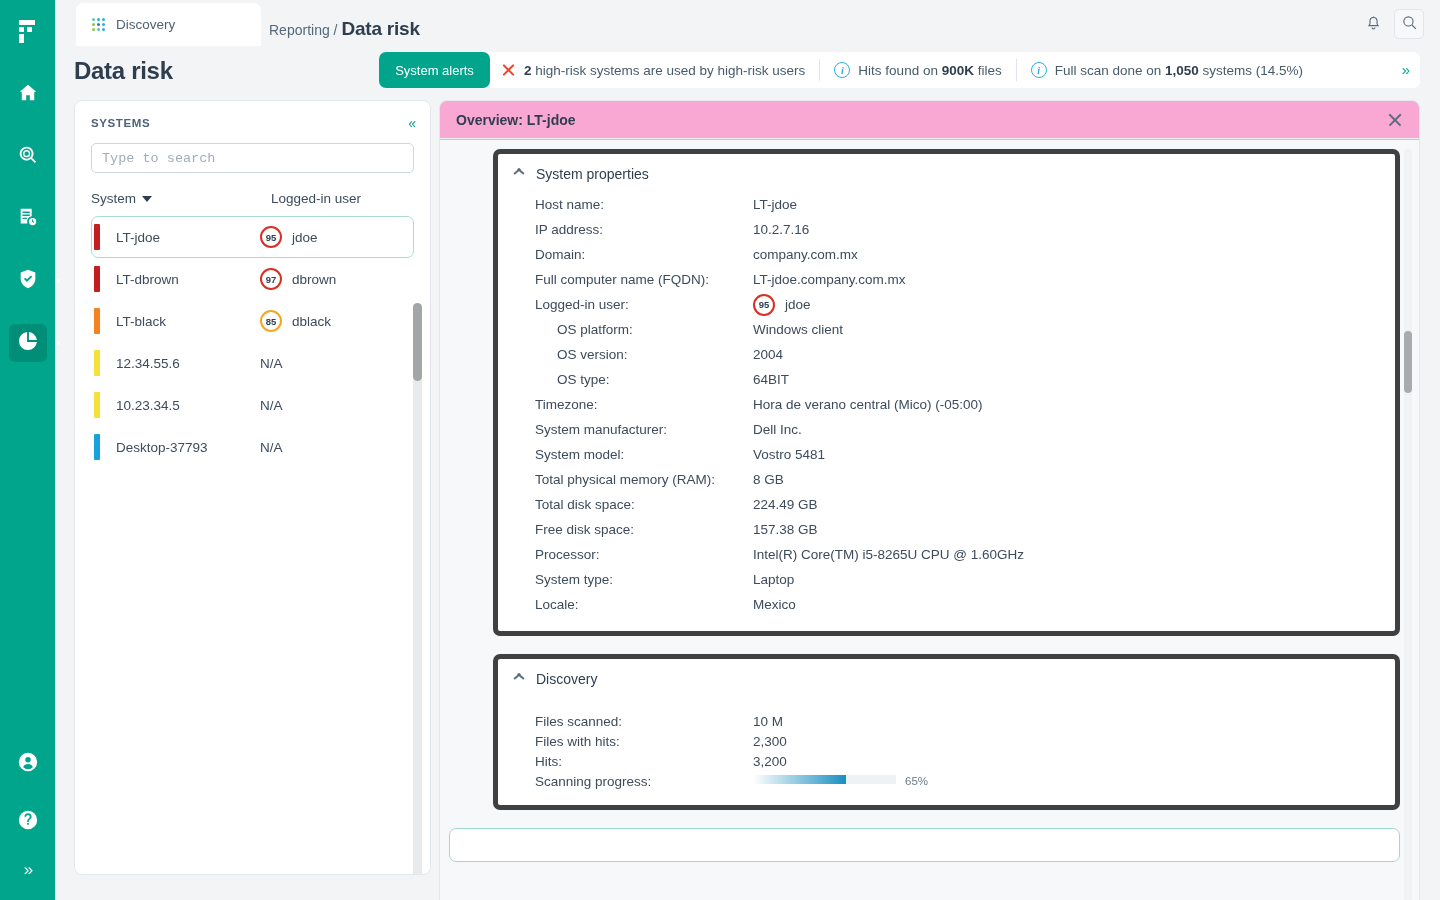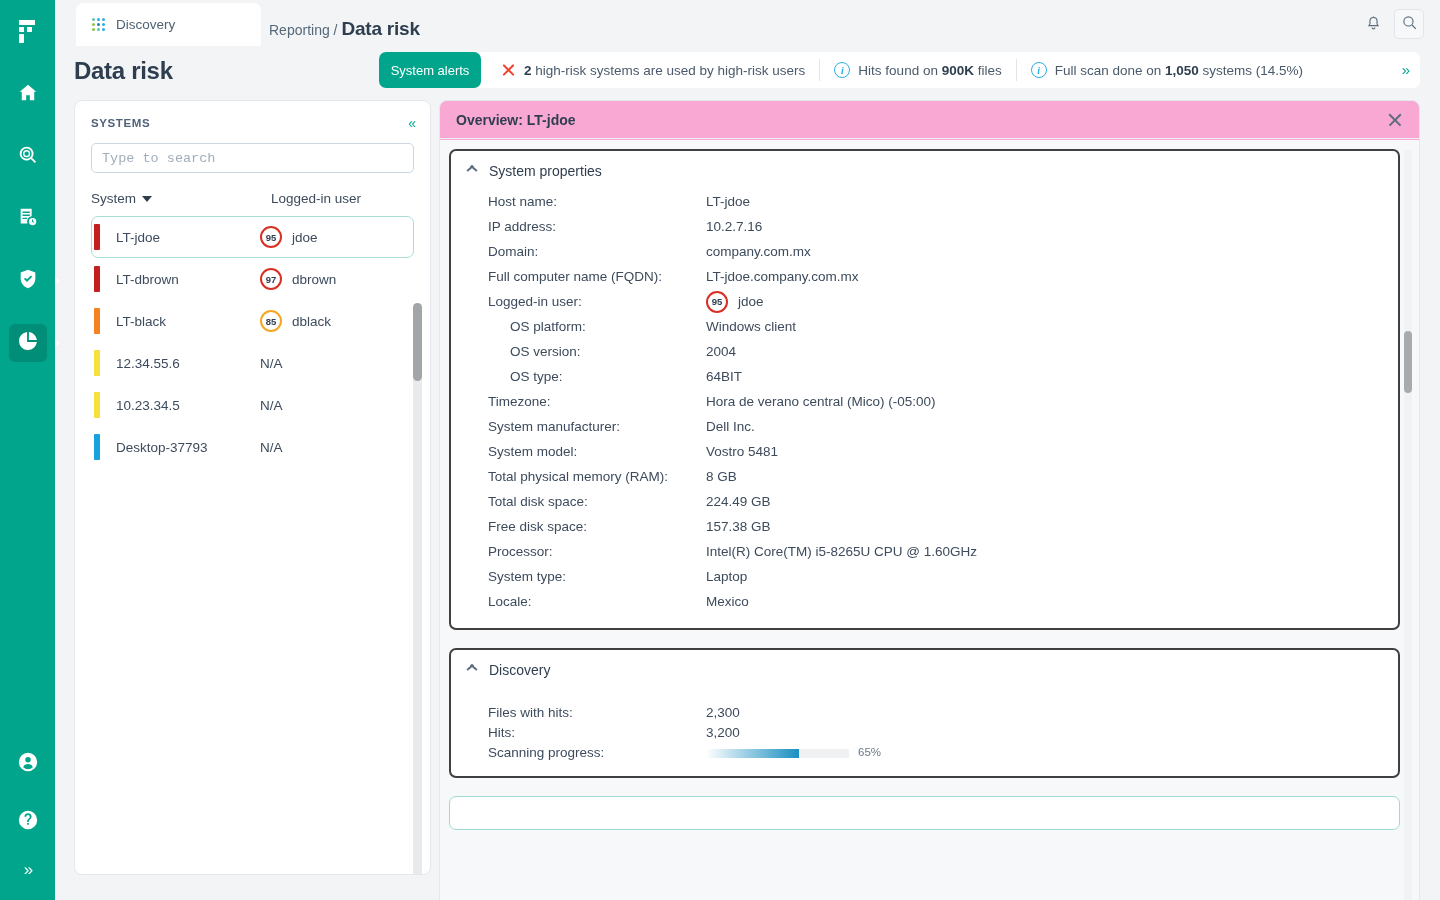--- a/index.html
+++ b/index.html
@@ -61,21 +61,21 @@
 
   
   .page-title { position: absolute; left: 74px; top: 57px; font-size: 24px; font-weight: bold; color: #2f3e4f; letter-spacing: -0.3px;}
   .alerts-wrap { position: absolute; left: 379px; top: 52px; right: 20px; height: 36px; }
   .alerts-bar {
     position: absolute; left: 0; top: 0; right: 0; height: 36px;
     background: #fff; border-radius: 7px; display: flex; align-items: center;
     padding-left: 122px; padding-right: 34px;
   }
   .sys-alerts-btn {
-    position: absolute; left: 0; top: 0; width: 102px; height: 36px;
+    position: absolute; left: 0; top: 0; width: 111px; height: 36px;
     background: #00a58c; border-radius: 7px; color: #fff; font-size: 13px;
     display: flex; align-items: center; justify-content: center; cursor: pointer; z-index: 2;
   }
   .alert-item { display: flex; align-items: center; gap: 8px; font-size: 13.5px; color: #4a5a6b; white-space: nowrap; }
   .alert-sep { width: 1px; height: 22px; background: #e1e5ea; margin: 0 14px; }
   .alert-item b { color: #2f3e4f; }
   .icon-x { width: 15px; height: 15px; position: relative; flex: none; }
   .icon-x i { position: absolute; left: 0; top: 6px; width: 15px; height: 2.2px; background: #f0432e; border-radius: 1px; }
   .icon-x i:first-child { transform: rotate(45deg); }
   .icon-x i:last-child { transform: rotate(-45deg); }
@@ -136,35 +136,35 @@
     height: 38px; display: flex; align-items: center; justify-content: space-between;
     padding: 0 16px; border-bottom: 1px solid #edf0f2;
   }
   .detail-title { font-size: 14px; font-weight: bold; color: #2f3e4f; }
   .close-x { width: 16px; height: 16px; position: relative; cursor: pointer; }
   .close-x i { position: absolute; left: 0; top: 7px; width: 16px; height: 1.6px; background: #5b6c7d; }
   .close-x i:first-child { transform: rotate(45deg); }
   .close-x i:last-child { transform: rotate(-45deg); }
   .detail-body { position: absolute; left: 0; top: 39px; right: 0; bottom: 0; background: #f6f8f9; padding: 9px 19px 0 9px; overflow: hidden; }
 
-  .card { background: #fff; border: 2px solid #404040; border-radius: 7px; margin-bottom: 18px; padding: 12px 0 14px 0; }
+  .card { background: #fff; border: 5px solid #404040; border-radius: 7px; margin-bottom: 18px; padding: 12px 0 14px 0; margin-left: 44px; }
   .card-head { display: flex; align-items: center; gap: 12px; padding: 0 16px 6px 16px; }
   .chev-up { width: 10px; height: 10px; position: relative; flex: none; cursor: pointer; }
   .chev-up i { position: absolute; top: 4px; width: 8px; height: 1.6px; background: #5b6c7d; }
   .chev-up i:first-child { left: 0; transform: rotate(-40deg); transform-origin: left center; }
   .chev-up i:last-child { right: 0; transform: rotate(40deg); transform-origin: right center; }
   .card-title { font-size: 14px; color: #2f3e4f; }
   .props { padding: 4px 0 0 0; }
   .prop-row { display: flex; align-items: center; height: 25px; padding-left: 37px; font-size: 13.5px; }
   .prop-row.indent { padding-left: 59px; }
   .prop-key { width: 218px; color: #3d4b5c; flex: none; }
   .prop-row.indent .prop-key { width: 196px; }
   .prop-val { color: #3d4b5c; display: flex; align-items: center; gap: 10px; }
   .disc-row { height: 20px; }
-  .progress-wrap { display: flex; align-items: flex-end; gap: 9px; }
+  .progress-wrap { display: flex; align-items: flex-start; gap: 9px; }
   .progress-track { width: 143px; height: 9px; background: #f0f1f2; border-radius: 1px; position: relative; overflow: hidden; }
   .progress-fill { position: absolute; left: 0; top: 0; height: 9px; background: linear-gradient(to right, #ffffff, #1a8fc1); }
   .progress-pct { font-size: 11.5px; color: #6b7a88; }
   .card-stub { background: #fff; border: 1px solid #9fd9cf; border-radius: 7px; height: 34px; }
   .detail-sb-track { position: absolute; right: 7px; top: 48px; bottom: 8px; width: 8px; background: #f1f2f3; border-radius: 5px; }
   .detail-sb-thumb { position: absolute; left: 0; top: 182px; width: 8px; height: 62px; background: #a8abae; border-radius: 5px; }
 </style>
 </head>
 <body>
 
@@ -489,20 +489,24 @@
       <div class="card">
         <div class="card-head">
           <span class="chev-up">
               <i></i>
               <i></i>
             </span>
           <span class="card-title">Discovery</span>
         </div>
         <div class="props" id="discprops" style="padding-top:18px;">
             <div class="prop-row disc-row">
+              <span class="prop-key">Files scanned:</span>
+              <span class="prop-val">10 M</span>
+            </div>
+            <div class="prop-row disc-row">
               <span class="prop-key">Files with hits:</span>
               <span class="prop-val">2,300</span>
             </div>
             <div class="prop-row disc-row">
               <span class="prop-key">Hits:</span>
               <span class="prop-val">3,200</span>
             </div>
             <div class="prop-row disc-row">
               <span class="prop-key">Scanning progress:</span>
               <span class="progress-wrap">

